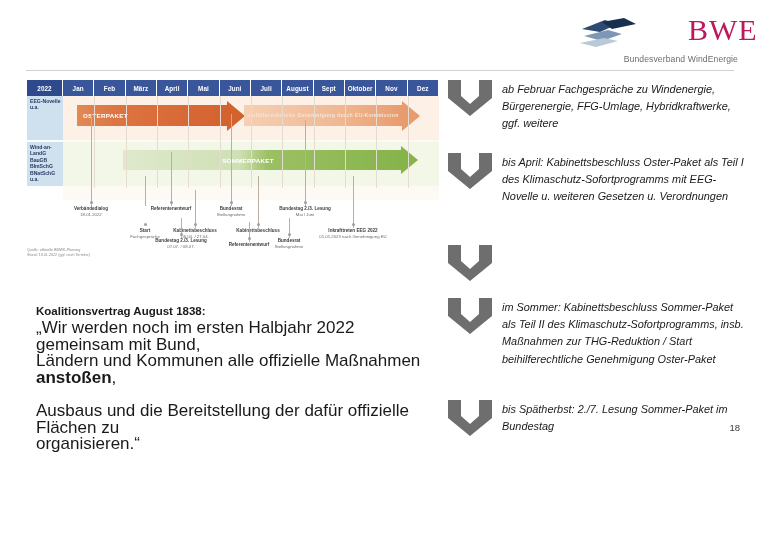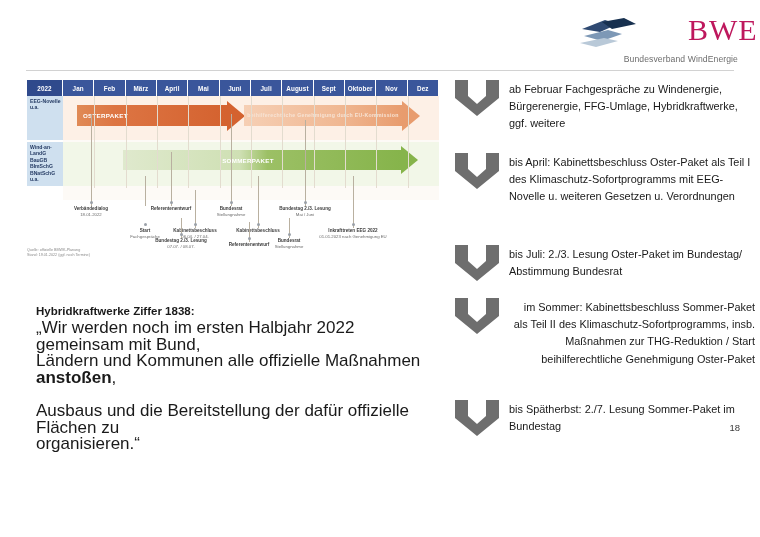--- a/index.html
+++ b/index.html
@@ -309,23 +309,24 @@
 
   
   #bullets {
     position: absolute;
     left: 443px;
     top: 80px;
     width: 300px;
   }
   .bullet-row {
     position: absolute;
-    left: 12px;
+    left: 5px;
     display: flex;
     align-items: flex-start;
+    font-style: italic;
   }
   .chevron {
     flex: 0 0 auto;
     width: 44px;
     height: 36px;
     margin-right: 10px;
   }
   .bullet-text {
     flex: 1 1 auto;
     font-size: 10.9px;
@@ -457,21 +458,21 @@
         <div class="milestone-tick" style="left: 326px; top: 96px; height: 52px;"></div>
         <div class="milestone-dot" style="left: 325px; top: 143px;"></div>
         <div class="milestone-label" style="left: 276px; top: 148px; width: 100px;"><span>Inkrafttreten EEG 2022</span><span class="sub">01.01.2023 nach Genehmigung EU</span></div>
       </div>
 
     <div id="chart-source">Quelle: offizielle BMWK-Planung
 Stand: 19.01.2022 (ggf. noch Termine)</div>
   </div>
 
   <div id="koa-block">
-    <div id="koa-heading">Hybridkraftwerke Ziffer 1838:</div>
+    <div id="koa-heading">Koalitionsvertrag August 1838:</div>
     <div id="koa-body">
       <span>„Wir werden noch im ersten Halbjahr 2022 gemeinsam mit Bund,</span><br>
       <span>Ländern und Kommunen alle offizielle Maßnahmen </span><b>anstoßen</b><span>,</span><br>
       <br>
       <span>Ausbaus und die Bereitstellung der dafür offizielle Flächen zu</span><br>
       <span>organisieren.“</span>
     </div>
   </div>
 
   <div id="bullets">
@@ -484,23 +485,22 @@
       <div class="bullet-row" style="top: 73px; width: 300px; justify-content: center;">
         <svg class="chevron" viewBox="0 0 44 36">
           <path d="M0 0 H13 V16 L22 24 L31 16 V0 H44 V18 L22 36 L0 18 Z" fill="#6e6e6e"></path>
         </svg>
         <div class="bullet-text">bis April: Kabinettsbeschluss Oster-Paket als Teil I des Klimaschutz-Sofortprogramms mit EEG-Novelle u. weiteren Gesetzen u. Verordnungen</div>
       </div>
       <div class="bullet-row" style="top: 165px; width: 300px;">
         <svg class="chevron" viewBox="0 0 44 36">
           <path d="M0 0 H13 V16 L22 24 L31 16 V0 H44 V18 L22 36 L0 18 Z" fill="#6e6e6e"></path>
         </svg>
-        <div class="bullet-text">bis Juli: 2./3. Lesung Oster-Paket im Bundestag/ Abstimmung Bundesrat</div>
-      </div>
-      <div class="bullet-row" style="top: 218px; width: 300px; text-align: right;">
+      </div>
+      <div class="bullet-row" style="top: 218px; width: 300px;">
         <svg class="chevron" viewBox="0 0 44 36">
           <path d="M0 0 H13 V16 L22 24 L31 16 V0 H44 V18 L22 36 L0 18 Z" fill="#6e6e6e"></path>
         </svg>
         <div class="bullet-text">im Sommer: Kabinettsbeschluss Sommer-Paket als Teil II des Klimaschutz-Sofortprogramms, insb. Maßnahmen zur THG-Reduktion / Start beihilferechtliche Genehmigung Oster-Paket</div>
       </div>
       <div class="bullet-row" style="top: 320px; width: 300px;">
         <svg class="chevron" viewBox="0 0 44 36">
           <path d="M0 0 H13 V16 L22 24 L31 16 V0 H44 V18 L22 36 L0 18 Z" fill="#6e6e6e"></path>
         </svg>
         <div class="bullet-text">bis Spätherbst: 2./7. Lesung Sommer-Paket im Bundestag</div>

